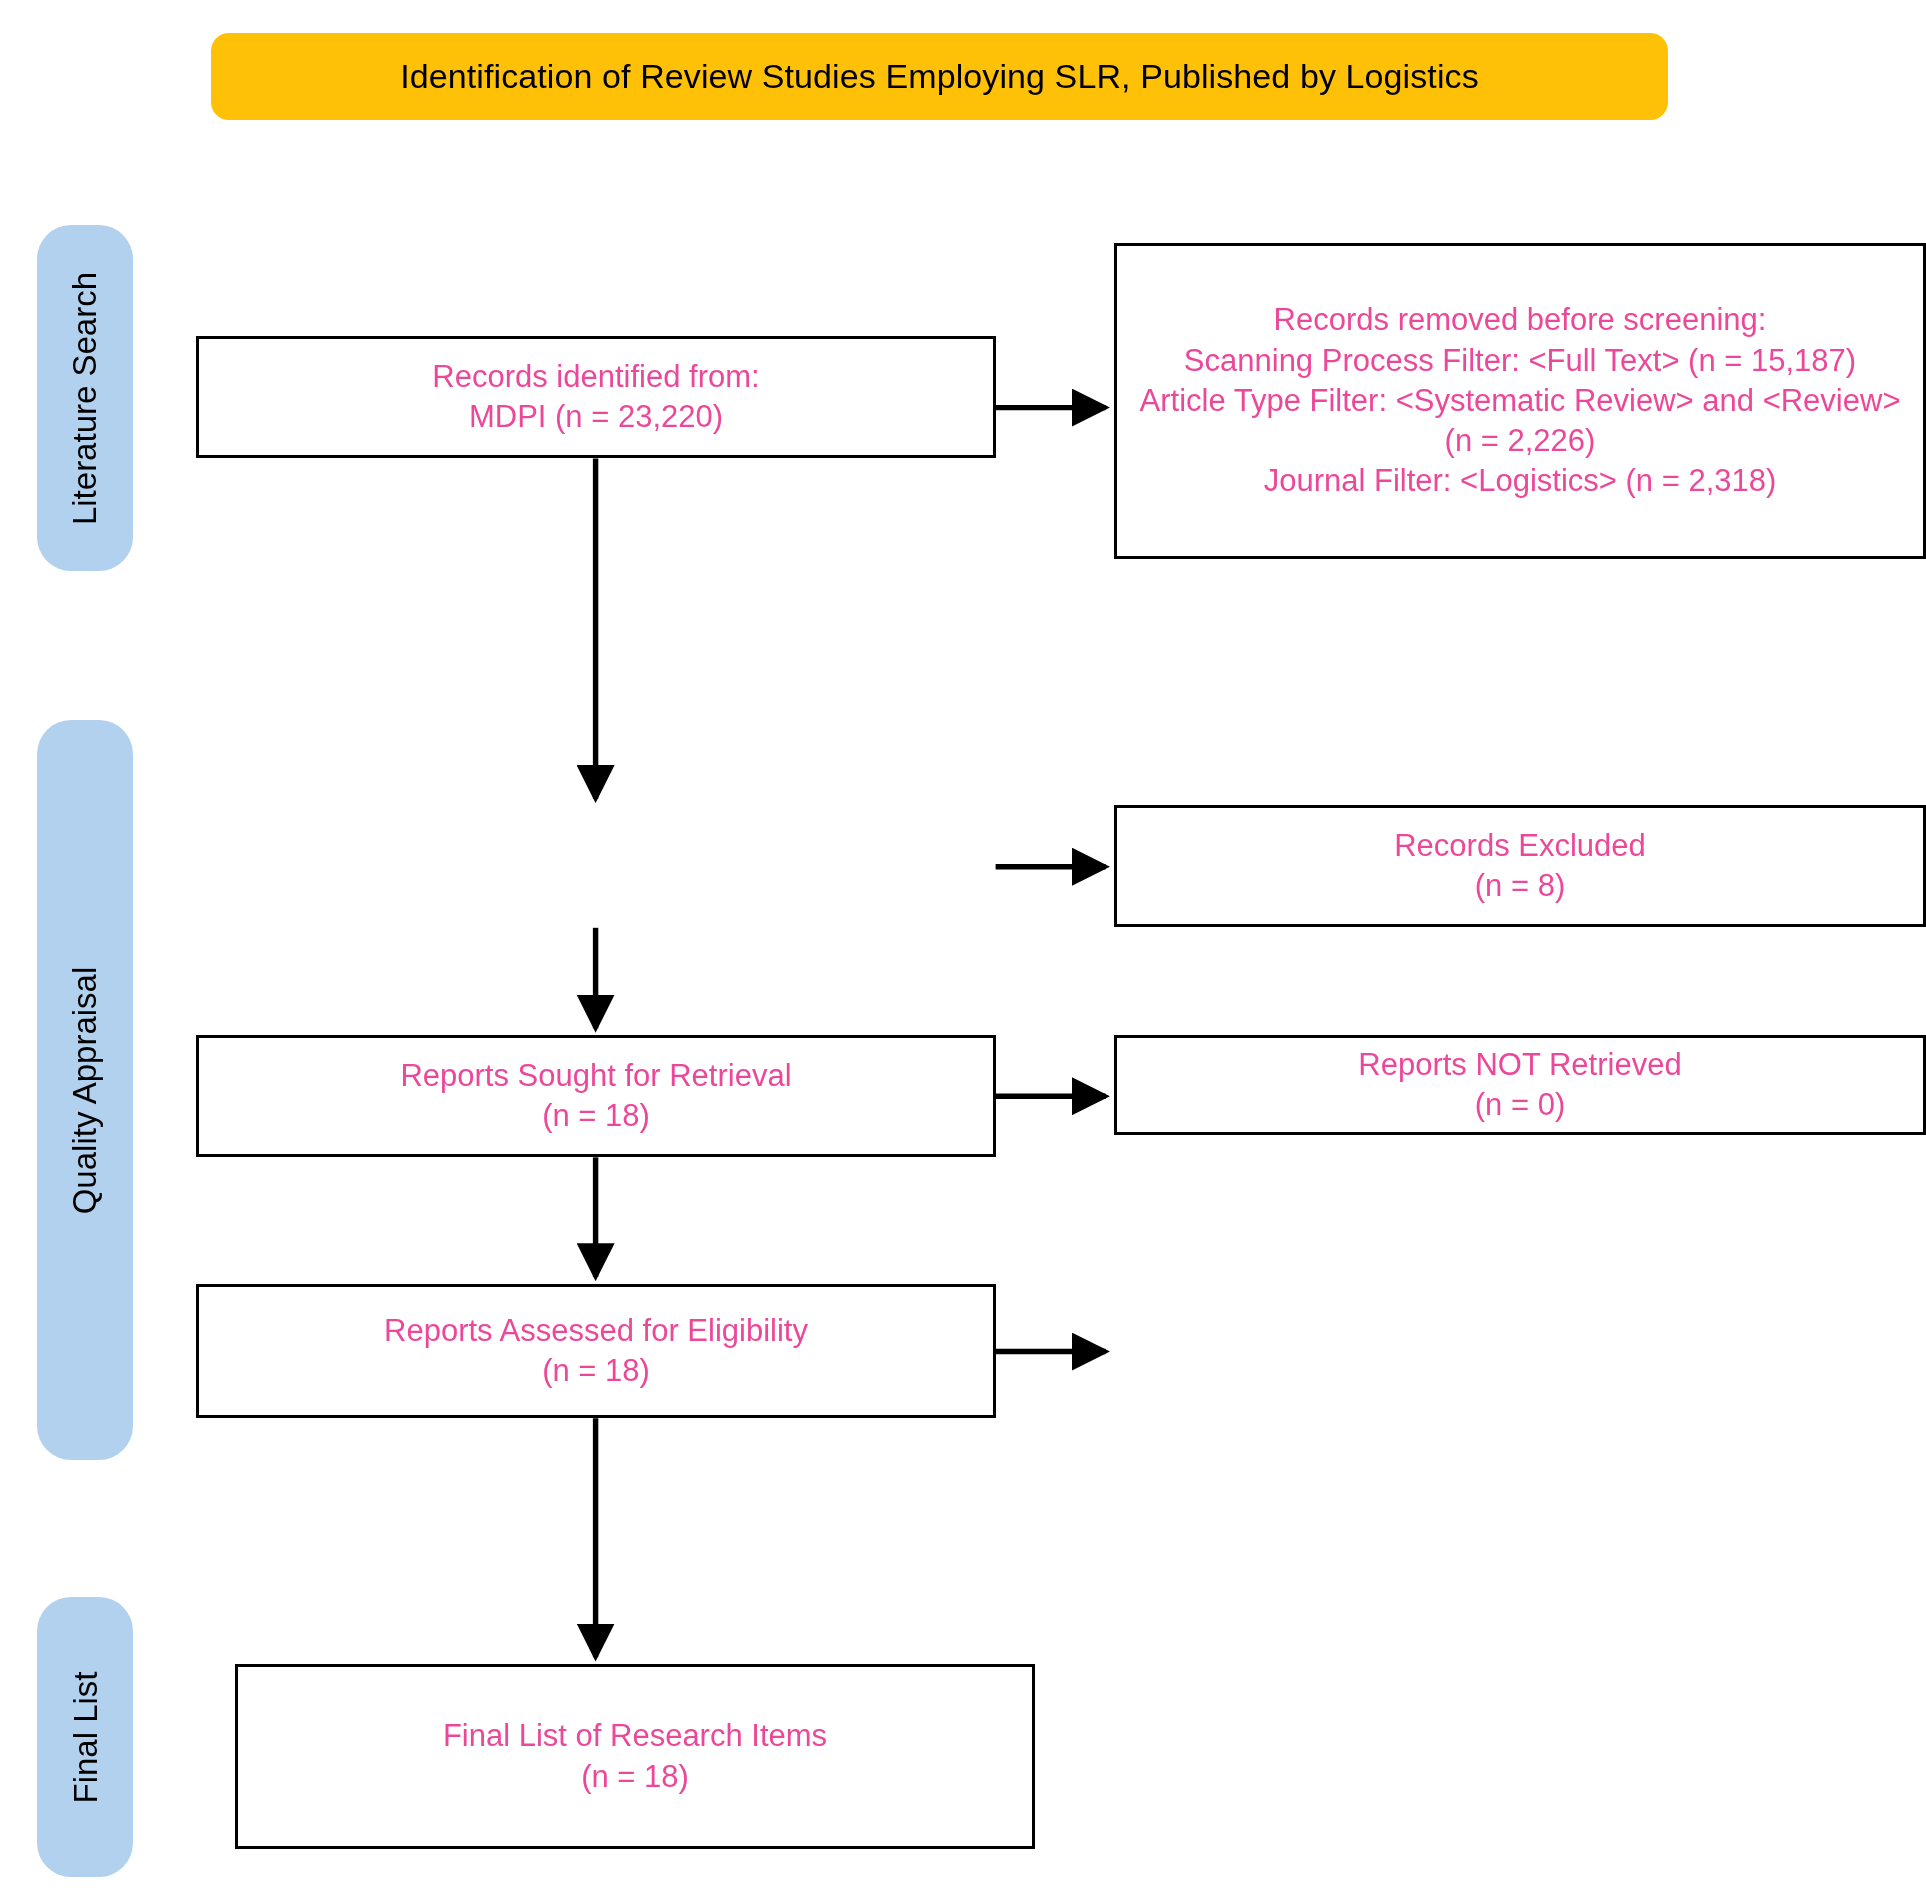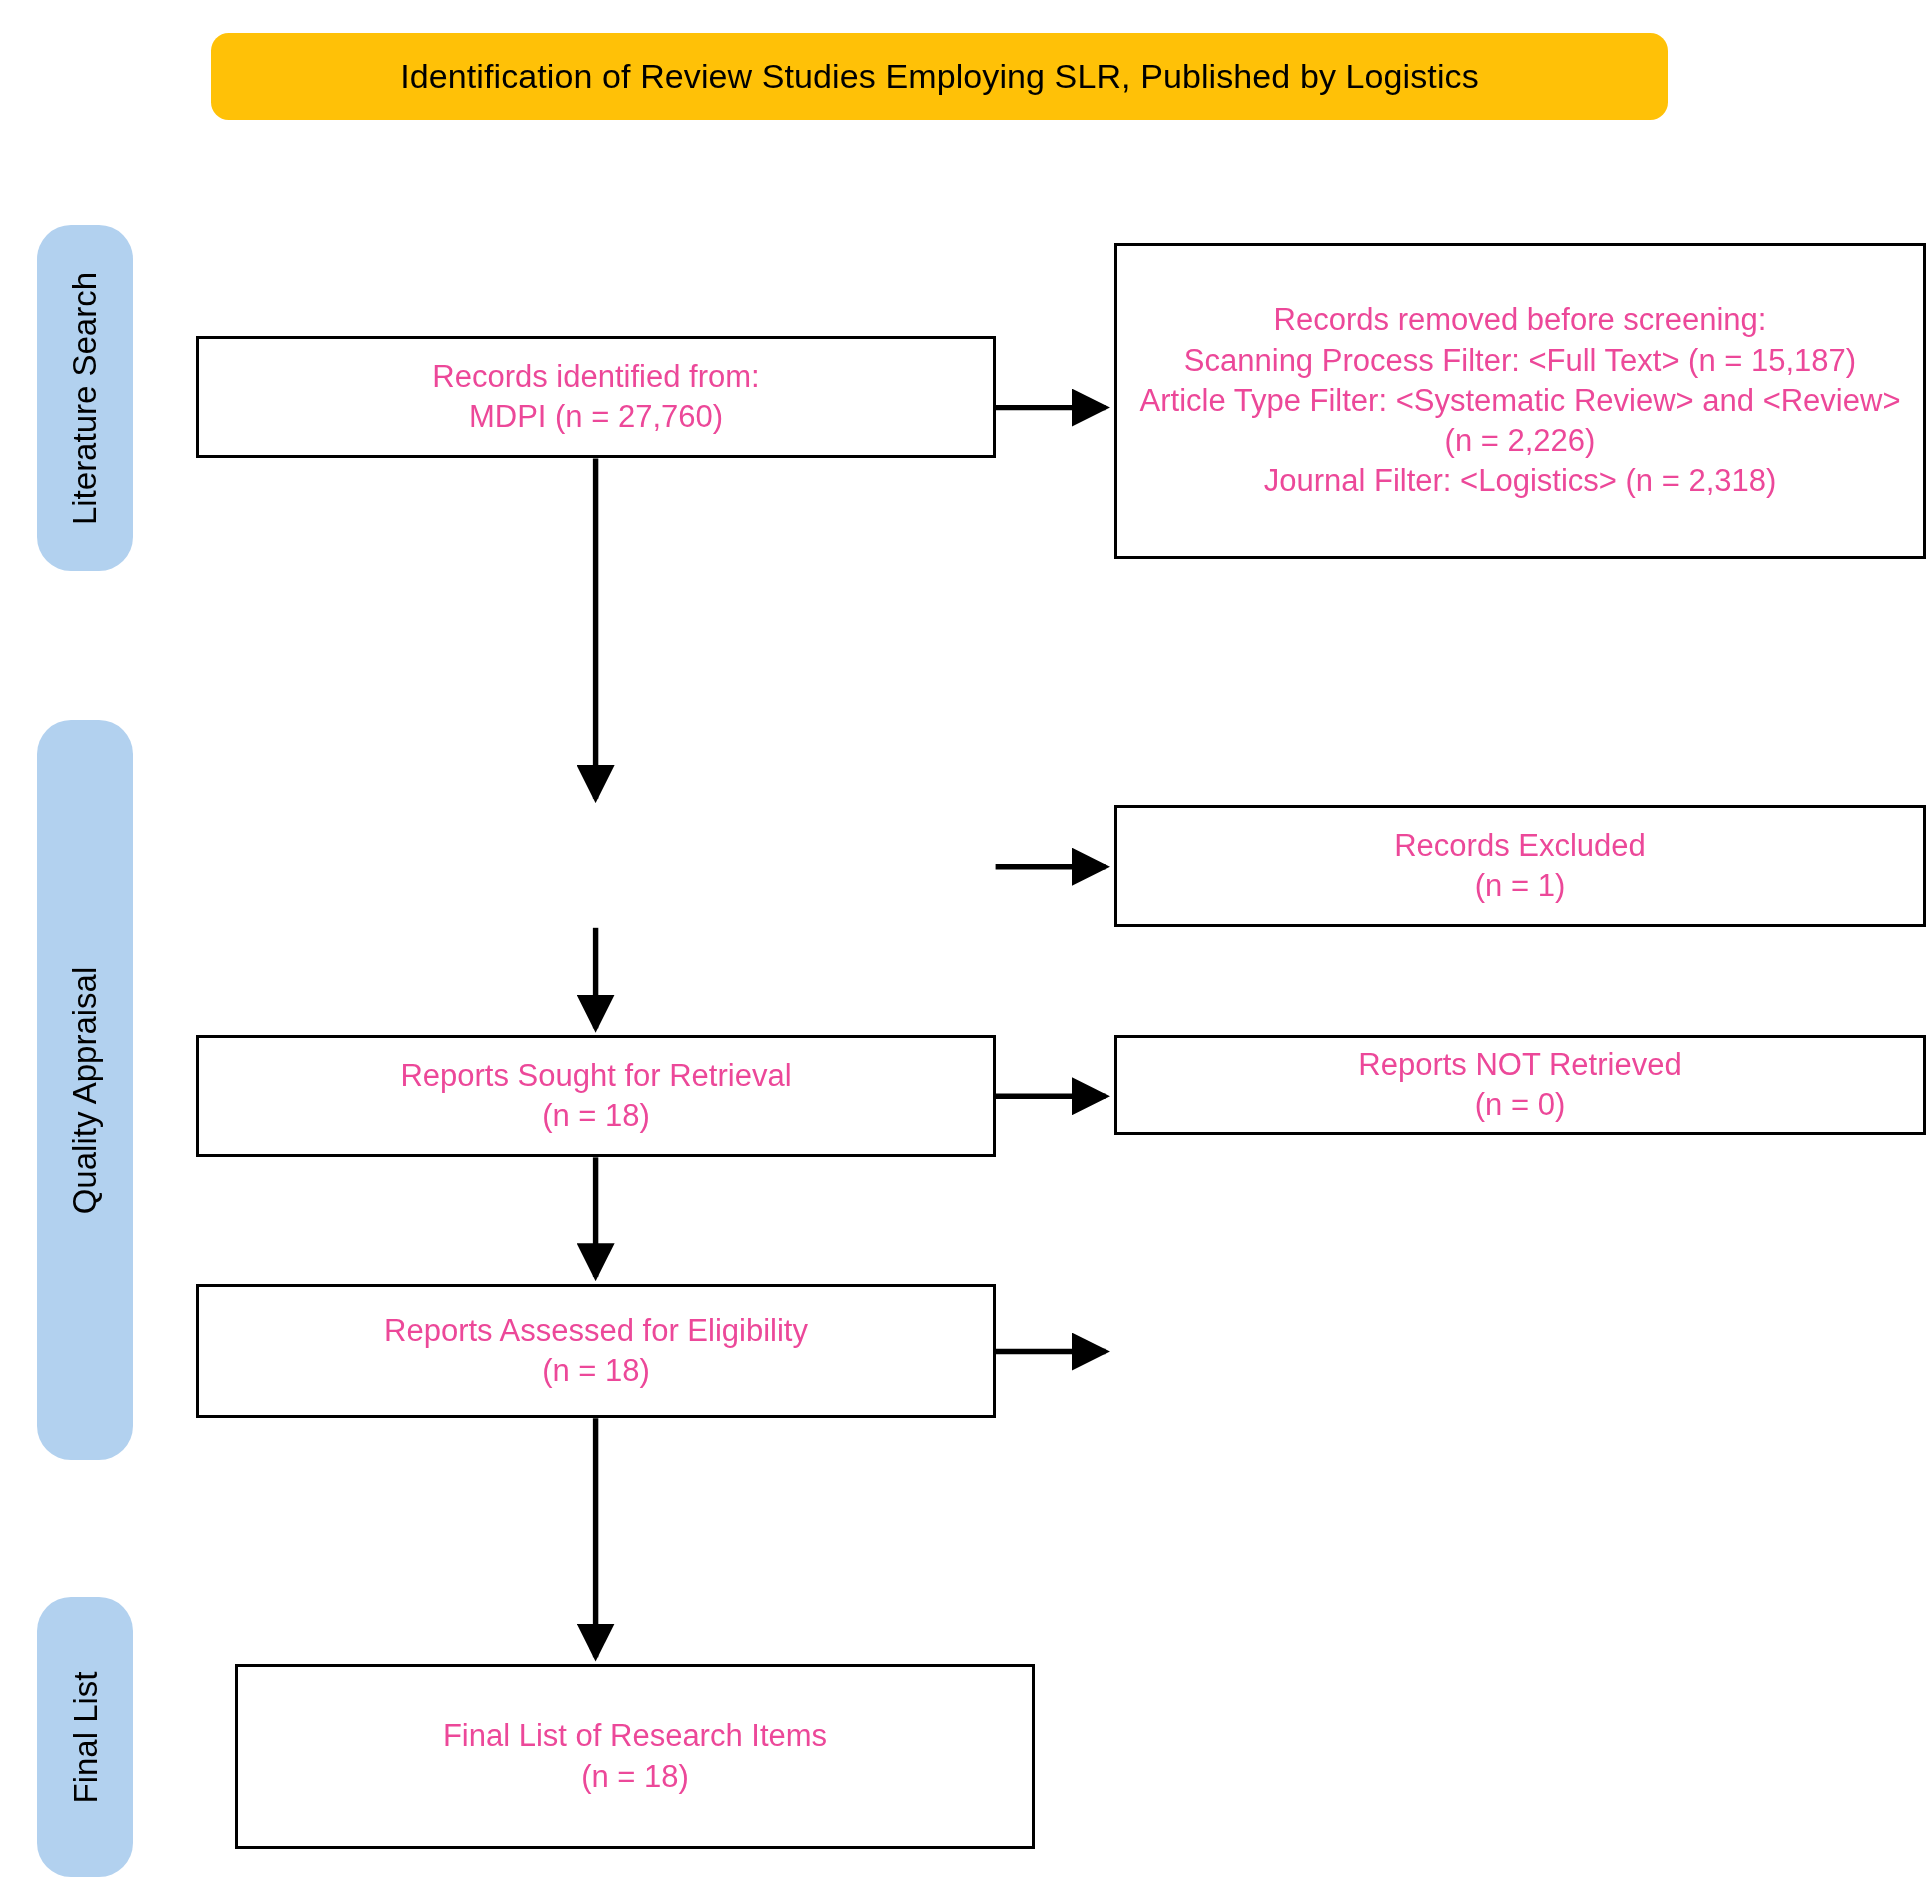--- a/index.html
+++ b/index.html
@@ -152,21 +152,21 @@
 
     <line x1="877" y1="1704" x2="877" y2="1880" stroke="#000000" stroke-width="8" marker-end="url(#arrow-d)"></line>
 
     <line x1="1466" y1="1990" x2="1628" y2="1990" stroke="#000000" stroke-width="8" marker-end="url(#arrow-r)"></line>
 
     <line x1="877" y1="2088" x2="877" y2="2440" stroke="#000000" stroke-width="8" marker-end="url(#arrow-d)"></line>
   </svg>
 
   <div class="flow-box" id="box-records-identified">
     <div class="box-text">Records identified from:
-MDPI (n = 27,760)</div>
+MDPI (n = 23,220)</div>
   </div>
 
 
   <div class="flow-box" id="box-reports-sought">
     <div class="box-text">Reports Sought for Retrieval
 (n = 18)</div>
   </div>
 
   <div class="flow-box" id="box-reports-assessed">
     <div class="box-text">Reports Assessed for Eligibility
@@ -180,21 +180,21 @@
 
   <div class="flow-box" id="box-records-removed">
     <div class="box-text">Records removed before screening:
 Scanning Process Filter: &lt;Full Text&gt; (n = 15,187)
 Article Type Filter: &lt;Systematic Review&gt; and &lt;Review&gt; (n = 2,226)
 Journal Filter: &lt;Logistics&gt; (n = 2,318)</div>
   </div>
 
   <div class="flow-box" id="box-records-excluded">
     <div class="box-text">Records Excluded
-(n = 1)</div>
+(n = 8)</div>
   </div>
 
   <div class="flow-box" id="box-reports-not-retrieved">
     <div class="box-text">Reports NOT Retrieved
 (n = 0)</div>
   </div>
 
 
 </div>
 

